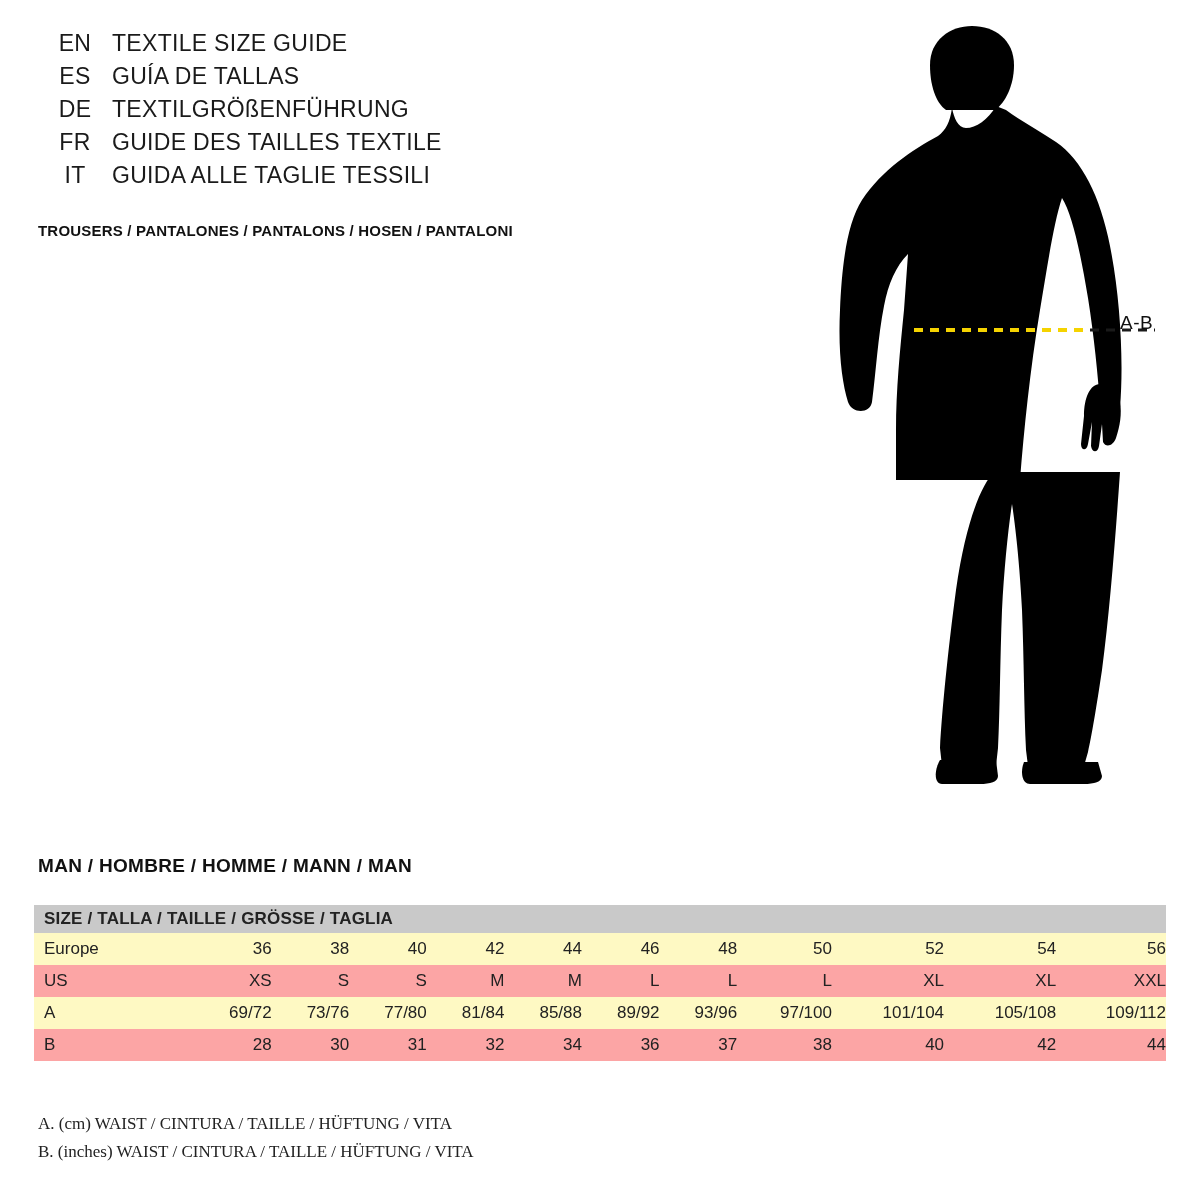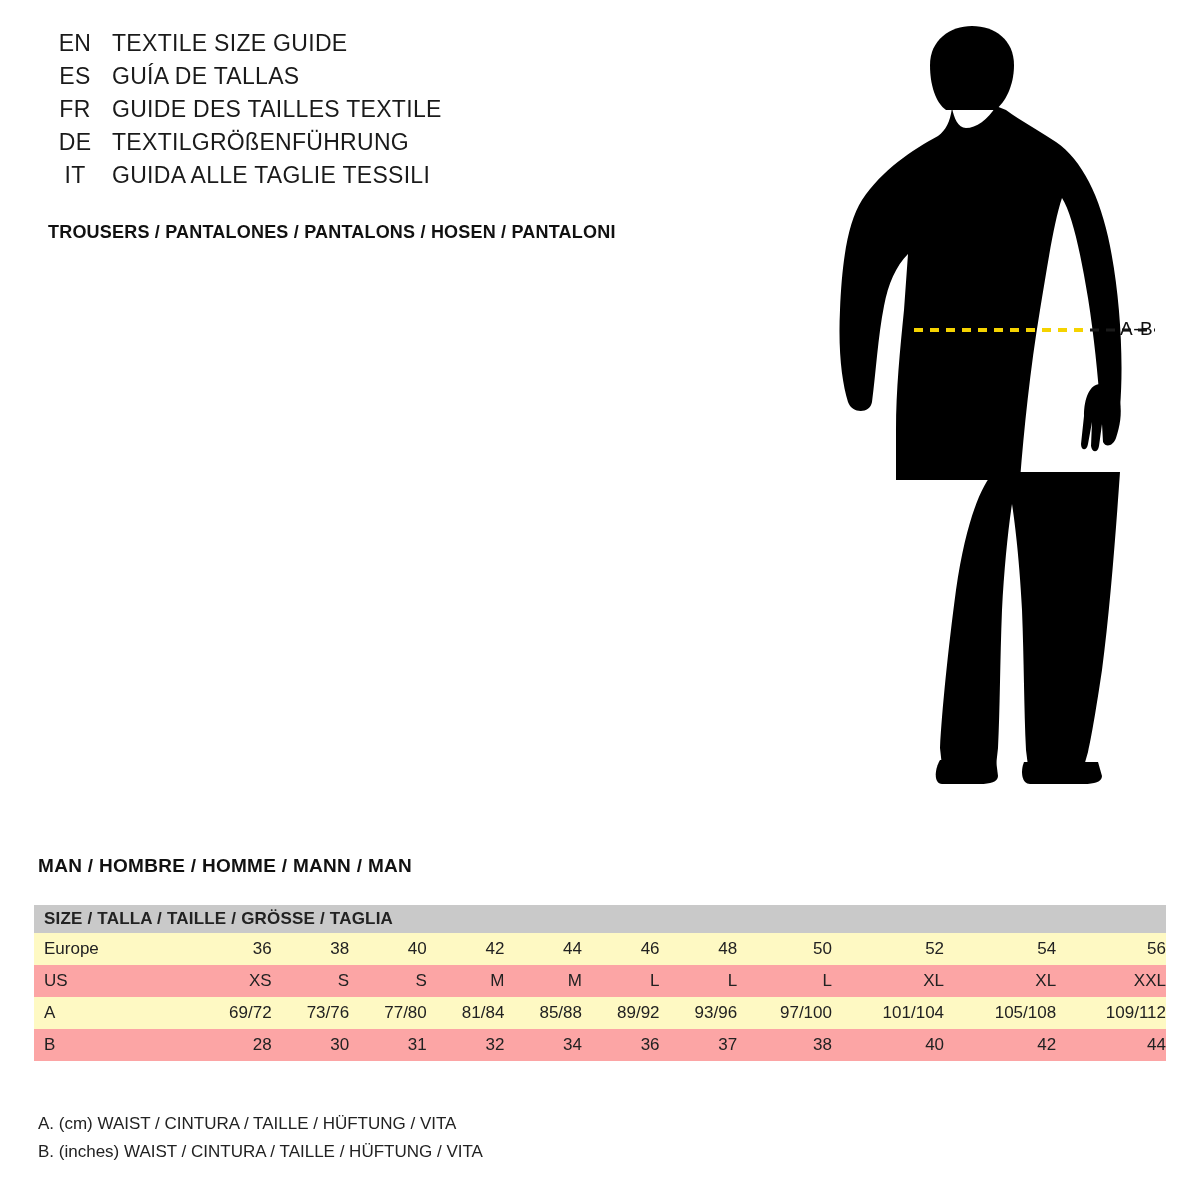--- a/index.html
+++ b/index.html
@@ -37,23 +37,23 @@
   }
   .lang-title {
     font-size: 23px;
     letter-spacing: 0.3px;
     color: #1a1a1a;
     white-space: nowrap;
   }
 
   .garment-line {
     position: absolute;
-    left: 48px;
+    left: 38px;
     top: 222px;
-    font-size: 18px;
+    font-size: 15px;
     font-weight: bold;
     letter-spacing: 0.2px;
     color: #111;
     white-space: nowrap;
     text-align: center;
   }
 
   
   .figure-area {
     position: absolute;
@@ -66,21 +66,20 @@
     display: block;
   }
 
   .ab-label {
     position: absolute;
     left: 1120px;
     top: 312px;
     font-size: 19px;
     color: #111;
     letter-spacing: 0.5px;
-    margin-top: 6px;
   }
 
   
   .table-caption {
     position: absolute;
     left: 38px;
     top: 855px;
     font-size: 19px;
     font-weight: bold;
     letter-spacing: 0.3px;
@@ -120,41 +119,41 @@
 
   
   .footnotes {
     position: absolute;
     left: 38px;
     top: 1110px;
     font-size: 17px;
     color: #222;
     line-height: 1.65;
   }
-  .footnote-line { white-space: nowrap; }
+  .footnote-line { white-space: nowrap; font-family: Liberation Serif, serif; }
 </style>
 </head>
 <body>
 
 <div class="lang-block">
   <div class="lang-row">
     <span class="lang-code">EN</span>
     <span class="lang-title">TEXTILE SIZE GUIDE</span>
   </div>
   <div class="lang-row">
     <span class="lang-code">ES</span>
     <span class="lang-title">GUÍA DE TALLAS</span>
   </div>
   <div class="lang-row">
+    <span class="lang-code">DE</span>
+    <span class="lang-title">TEXTILGRÖßENFÜHRUNG</span>
+  </div>
+  <div class="lang-row">
     <span class="lang-code">FR</span>
     <span class="lang-title">GUIDE DES TAILLES TEXTILE</span>
-  </div>
-  <div class="lang-row">
-    <span class="lang-code">DE</span>
-    <span class="lang-title">TEXTILGRÖßENFÜHRUNG</span>
   </div>
   <div class="lang-row">
     <span class="lang-code">IT</span>
     <span class="lang-title">GUIDA ALLE TAGLIE TESSILI</span>
   </div>
 </div>
 
 <div class="garment-line">TROUSERS / PANTALONES / PANTALONS / HOSEN / PANTALONI</div>
 
 <div class="figure-area">

